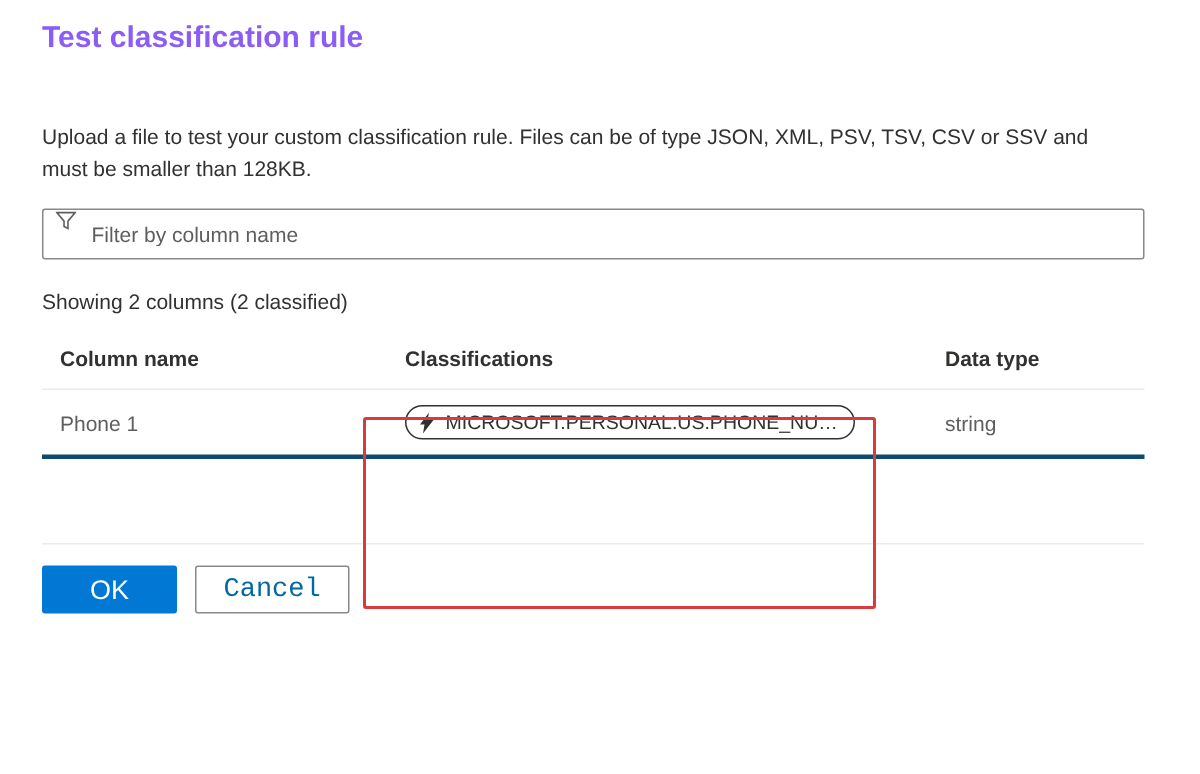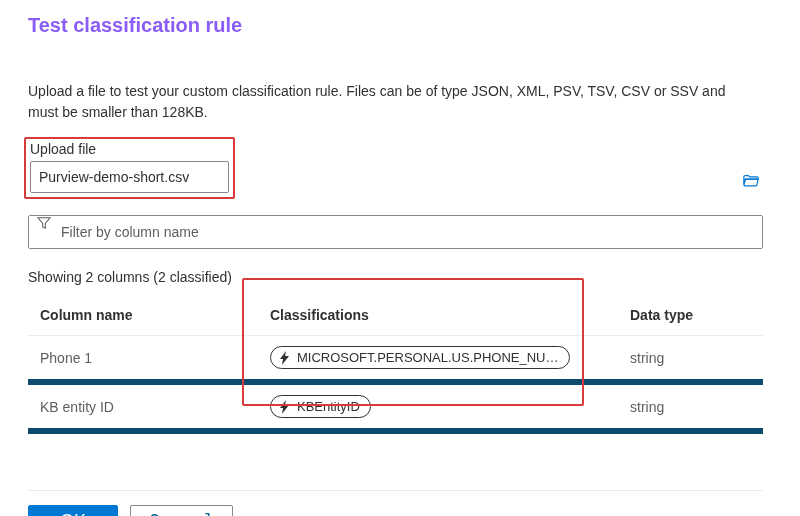--- a/index.html
+++ b/index.html
@@ -108,21 +108,21 @@
   .thead-row th {
     text-align: left;
     font-weight: 600;
     font-size: 14px;
     padding: 10px 12px 12px 12px;
     border-bottom: 1px solid #edebe9;
     color: #323130;
   }
   .tbody-row td {
     padding: 10px 12px;
-    border-bottom: 6px solid #0c4a6e;
+    border-bottom: 3px solid #0c4a6e;
     font-size: 14px;
     color: #605e5c;
     vertical-align: middle;
   }
   .col-name { width: 230px; }
   .col-class { width: 360px; }
   .col-type { width: auto; }
   .pill {
     display: inline-flex;
     align-items: flex-end;
@@ -181,34 +181,20 @@
 </style>
 </head>
 <body>
 
 <div class="panel">
 
   <div class="title">Test classification rule</div>
 
   <div class="desc">Upload a file to test your custom classification rule. Files can be of type JSON, XML, PSV, TSV, CSV or SSV and must be smaller than 128KB.</div>
 
-  <div class="upload-row">
-    <div class="upload-col">
-      <div class="upload-block highlight-red">
-        <label class="field-label">Upload file</label>
-        <input class="text-input" type="text" value="Purview-demo-short.csv" style="">
-      </div>
-    </div>
-    <div class="folder-btn">
-      <svg width="18" height="18" viewBox="0 0 20 20" fill="none">
-        <path d="M2 5.5C2 4.67 2.67 4 3.5 4H7l1.5 1.5H16.5C17.33 5.5 18 6.17 18 7v1H3.8L2 14V5.5z" stroke="#0078d4" stroke-width="1.3" fill="none"></path>
-        <path d="M3.5 8H18l-1.6 6.6c-.12.5-.57.9-1.1.9H3.3c-.7 0-1.2-.67-1-1.35L3.5 8z" stroke="#0078d4" stroke-width="1.3" fill="none"></path>
-      </svg>
-    </div>
-  </div>
 
   <div class="filter-wrap">
     <div class="filter-input">
       <svg width="14" height="14" viewBox="0 0 16 16">
         <path d="M1 2h14l-5.5 6.5V14l-3-1.5V8.5L1 2z" fill="none" stroke="#605e5c" stroke-width="1.2"></path>
       </svg>
       <input type="text" placeholder="Filter by column name" style="">
     </div>
   </div>
 
@@ -228,32 +214,20 @@
         <td>
           <span class="pill">
             <svg class="bolt-icon" width="10" height="14" viewBox="0 0 10 14">
                 <path d="M6 0L0 8h3l-1 6 7-9H5l1-5z" fill="#323130"></path>
               </svg>
             <span class="pill-text">MICROSOFT.PERSONAL.US.PHONE_NU…</span>
           </span>
         </td>
         <td>string</td>
       </tr>
-      <tr class="tbody-row">
-        <td>KB entity ID</td>
-        <td>
-          <span class="pill">
-            <svg class="bolt-icon" width="10" height="14" viewBox="0 0 10 14">
-                <path d="M6 0L0 8h3l-1 6 7-9H5l1-5z" fill="#323130"></path>
-              </svg>
-            <span class="pill-text">KBEntityID</span>
-          </span>
-        </td>
-        <td>string</td>
-      </tr>
     </tbody>
   </table>
 
   <div class="class-col-highlight highlight-red"></div>
 
   <hr class="bottom-rule">
 
   <div class="button-row">
     <button class="btn btn-primary">OK</button>
     <button class="btn btn-default">Cancel</button>

